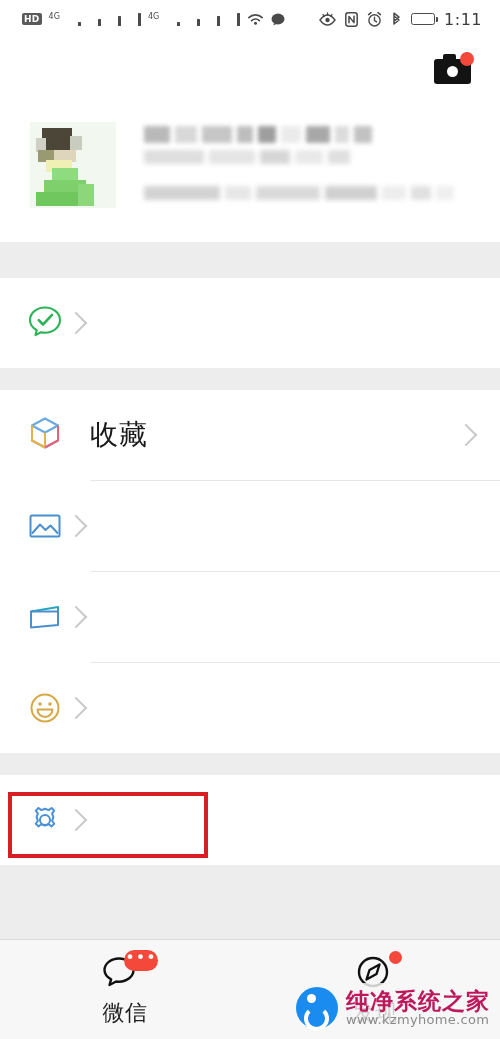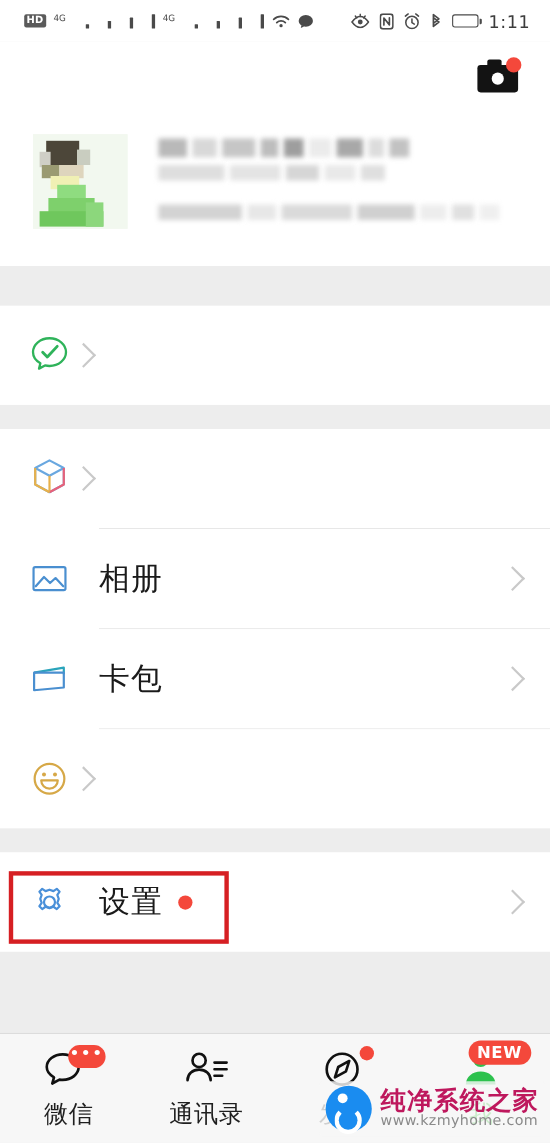--- a/index.html
+++ b/index.html
@@ -332,44 +332,43 @@
     <div class="row">
       <span class="row-ico">
         <svg width="40" height="42" viewBox="0 0 40 42">
           <path d="M20 4.5l13 7v15l-13 7-13-7v-15z" fill="none" stroke="#6aa8e0" stroke-width="2" stroke-linejoin="round"></path>
           <path d="M7 11.5l13 7 13-7" fill="none" stroke="#6aa8e0" stroke-width="2" stroke-linejoin="round"></path>
           <path d="M20 18.5v15" fill="none" stroke="#e8b14a" stroke-width="2"></path>
           <path d="M33 11.5v15l-13 7" fill="none" stroke="#e8627a" stroke-width="2" stroke-linejoin="round"></path>
           <path d="M7 11.5v15l13 7" fill="none" stroke="#e8b14a" stroke-width="2" stroke-linejoin="round"></path>
         </svg>
       </span>
+      <span class="row-label">收藏</span>
       <span class="chev"></span>
     </div>
     <div class="divider"></div>
 
     <div class="row">
       <span class="row-ico">
         <svg width="40" height="40" viewBox="0 0 40 40">
           <rect x="5.5" y="9.5" width="29" height="21" rx="1.5" fill="none" stroke="#4a8fd0" stroke-width="2"></rect>
           <path d="M7.5 27l7.5-8.5 5.5 5.5 5-4.5 7 7.5" fill="none" stroke="#4a8fd0" stroke-width="2" stroke-linejoin="round" stroke-linecap="round"></path>
         </svg>
       </span>
-      <span class="row-label">相册</span>
       <span class="chev"></span>
     </div>
     <div class="divider"></div>
 
     <div class="row">
       <span class="row-ico">
         <svg width="40" height="40" viewBox="0 0 40 40">
           <path d="M6 14.5l27-4.5v6" fill="none" stroke="#2aa4bb" stroke-width="2" stroke-linejoin="round"></path>
           <path d="M6 14.5h27v13.5L6 30.5z" fill="none" stroke="#4a8fd0" stroke-width="2" stroke-linejoin="round"></path>
         </svg>
       </span>
-      <span class="row-label">卡包</span>
       <span class="chev"></span>
     </div>
     <div class="divider"></div>
 
     <div class="row">
       <span class="row-ico">
         <svg width="40" height="40" viewBox="0 0 40 40">
           <circle cx="20" cy="20" r="13.5" fill="none" stroke="#d6a847" stroke-width="2"></circle>
           <circle cx="15" cy="16" r="1.8" fill="#d6a847"></circle>
           <circle cx="25" cy="16" r="1.8" fill="#d6a847"></circle>
@@ -384,74 +383,50 @@
 
   <div class="group">
     <div class="row">
       <span class="row-ico">
         <svg width="40" height="40" viewBox="0 0 40 40">
           <path d="M20 6.5l2.9 1.1 2.6-1.7 2.1 2.3-1.1 2.9 1.7 2.6-2.3 2.1M20 6.5l-2.9 1.1-2.6-1.7-2.1 2.3 1.1 2.9-1.7 2.6 2.3 2.1" fill="none" stroke="#4a90d9" stroke-width="2" stroke-linejoin="round" opacity="0"></path>
           <path d="M20 5.8l3.6 1.3 3-2.1 2.6 2.6-2.1 3 1.3 3.6-1.3 3.6 2.1 3-2.6 2.6-3-2.1-3.6 1.3-3.6-1.3-3 2.1-2.6-2.6 2.1-3-1.3-3.6 1.3-3.6-2.1-3 2.6-2.6 3 2.1z" fill="none" stroke="#4a90d9" stroke-width="2" stroke-linejoin="round" transform="translate(0,3)"></path>
           <circle cx="20" cy="20" r="5" fill="none" stroke="#4a90d9" stroke-width="2"></circle>
         </svg>
       </span>
-      <span class="row-label">
-        <span>设置</span>
-        <span class="reddot"></span>
-      </span>
       <span class="chev"></span>
     </div>
   </div>
 
   <div class="annot"></div>
 
   <div class="tabbar">
 
     <div class="tab">
       <span class="tab-ico">
         <svg width="46" height="42" viewBox="0 0 46 42">
           <path d="M17 6.5c8 0 14.5 5.2 14.5 11.6S25 29.7 17 29.7c-1 0-2-.08-2.9-.24L7.5 33l1.6-5.6C5.2 25.2 2.5 21.8 2.5 18.1 2.5 11.7 9 6.5 17 6.5z" fill="none" stroke="#111" stroke-width="2.4" stroke-linejoin="round"></path>
         </svg>
         <span class="badge-dots">•••</span>
       </span>
       <span class="tab-label">微信</span>
     </div>
 
-    <div class="tab">
-      <span class="tab-ico">
-        <svg width="46" height="42" viewBox="0 0 46 42">
-          <circle cx="16" cy="12" r="6" fill="none" stroke="#111" stroke-width="2.4"></circle>
-          <path d="M5.5 30c0-5.8 4.7-9.6 10.5-9.6S26.5 24.2 26.5 30" fill="none" stroke="#111" stroke-width="2.4" stroke-linecap="round"></path>
-          <path d="M30 14h11M30 20h11M30 26h7" stroke="#111" stroke-width="2.4" stroke-linecap="round"></path>
-        </svg>
-      </span>
-      <span class="tab-label">通讯录</span>
-    </div>
 
     <div class="tab">
       <span class="tab-ico">
         <svg width="46" height="42" viewBox="0 0 46 42">
           <circle cx="21" cy="20" r="14" fill="none" stroke="#111" stroke-width="2.4"></circle>
           <path d="M27.5 12.5L17.5 18 14.5 27.5 24.5 22z" fill="none" stroke="#111" stroke-width="2.4" stroke-linejoin="round"></path>
         </svg>
         <span class="badge-dot"></span>
       </span>
       <span class="tab-label">发现</span>
     </div>
 
-    <div class="tab">
-      <span class="tab-ico">
-        <svg width="46" height="42" viewBox="0 0 46 42">
-          <circle cx="22" cy="11" r="7" fill="#2dc14e"></circle>
-          <path d="M8.5 34c0-7.2 6-12 13.5-12s13.5 4.8 13.5 12z" fill="#2dc14e"></path>
-        </svg>
-        <span class="badge-new">NEW</span>
-      </span>
-      <span class="tab-label active">我</span>
-    </div>
   </div>
 
   <div class="watermark">
     <span class="wm-logo"></span>
     <span class="wm-text">
       <span class="wm-title" style="display:block">纯净系统之家</span>
       <span class="wm-url" style="display:block">www.kzmyhome.com</span>
     </span>
   </div>
 

